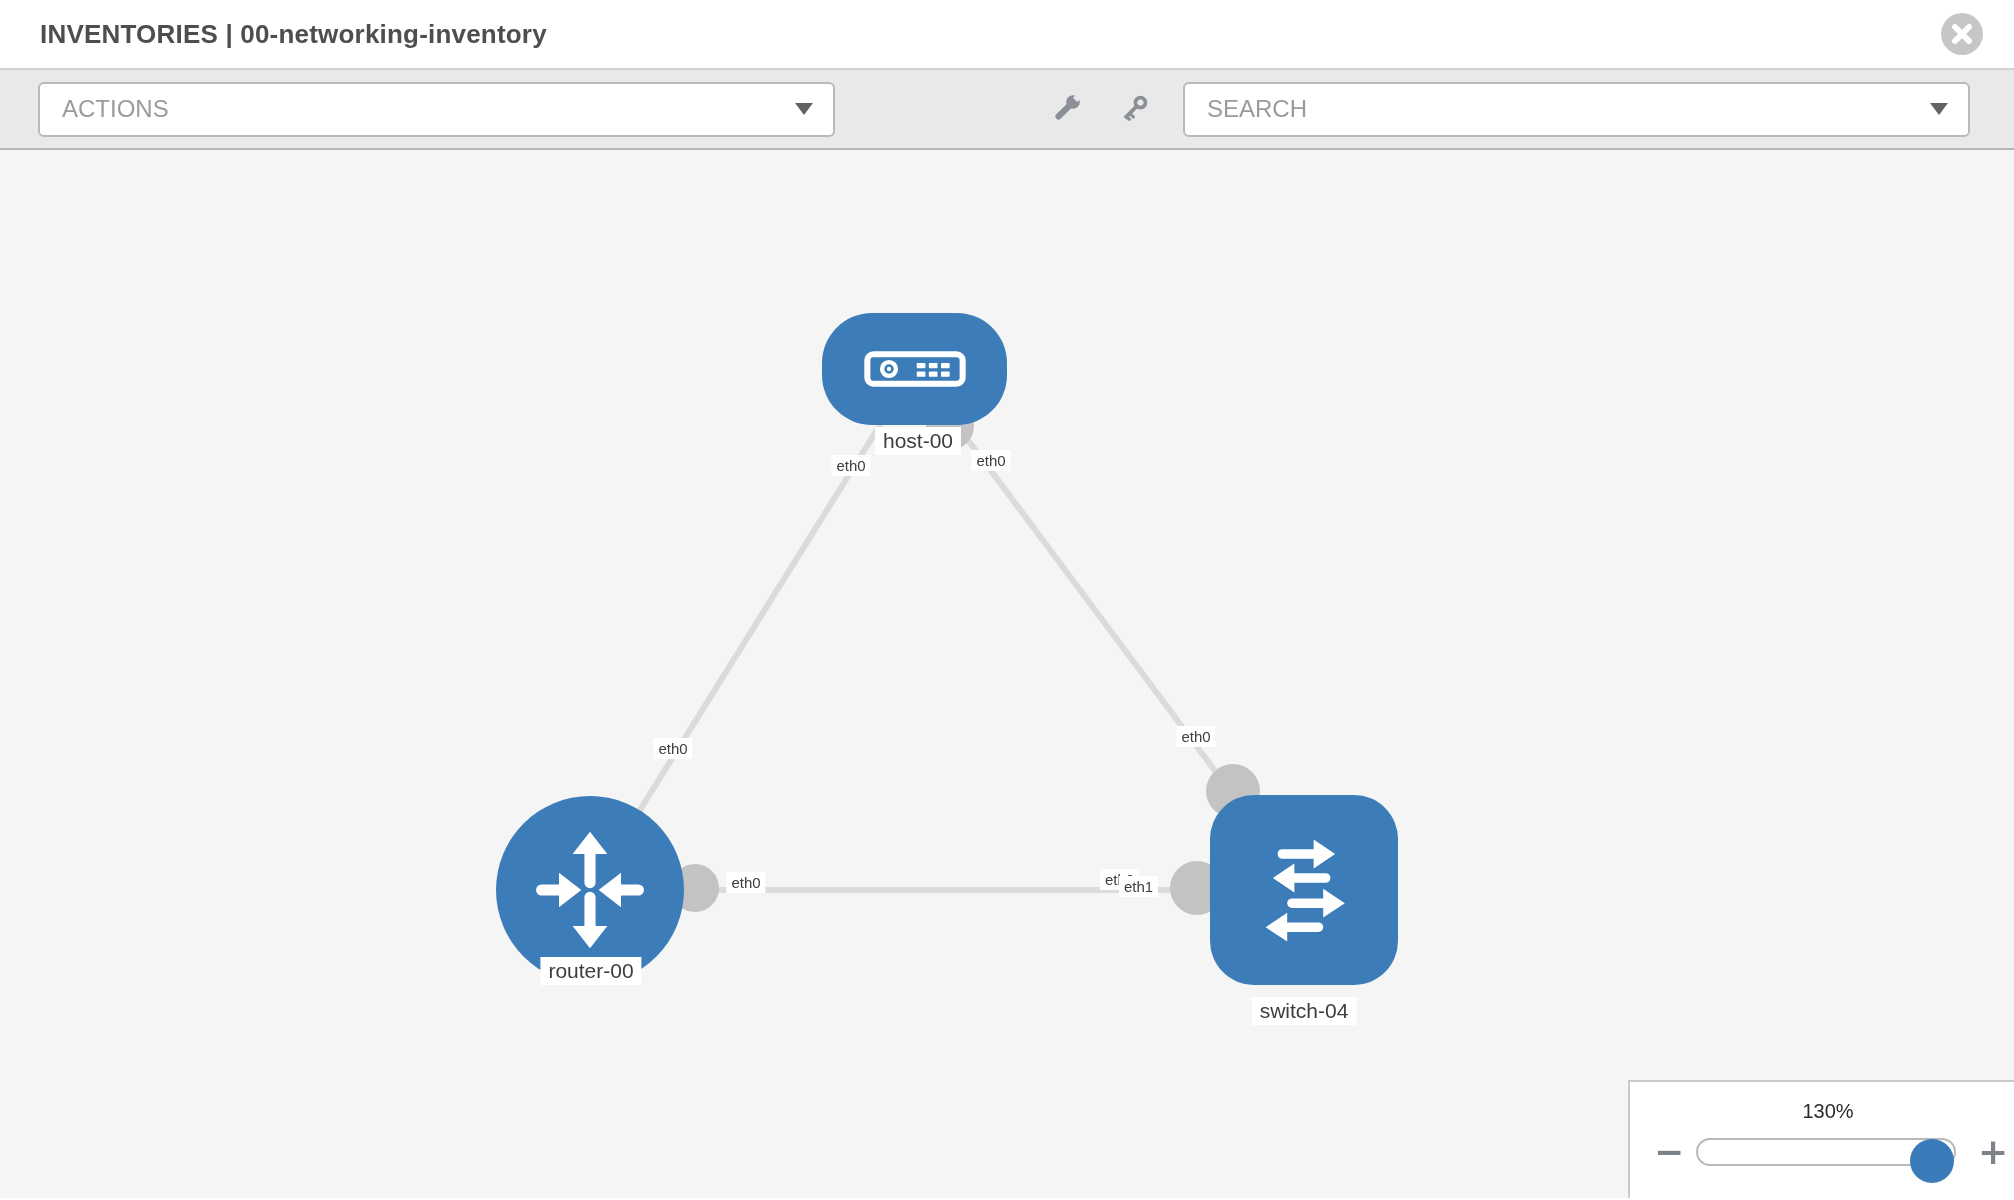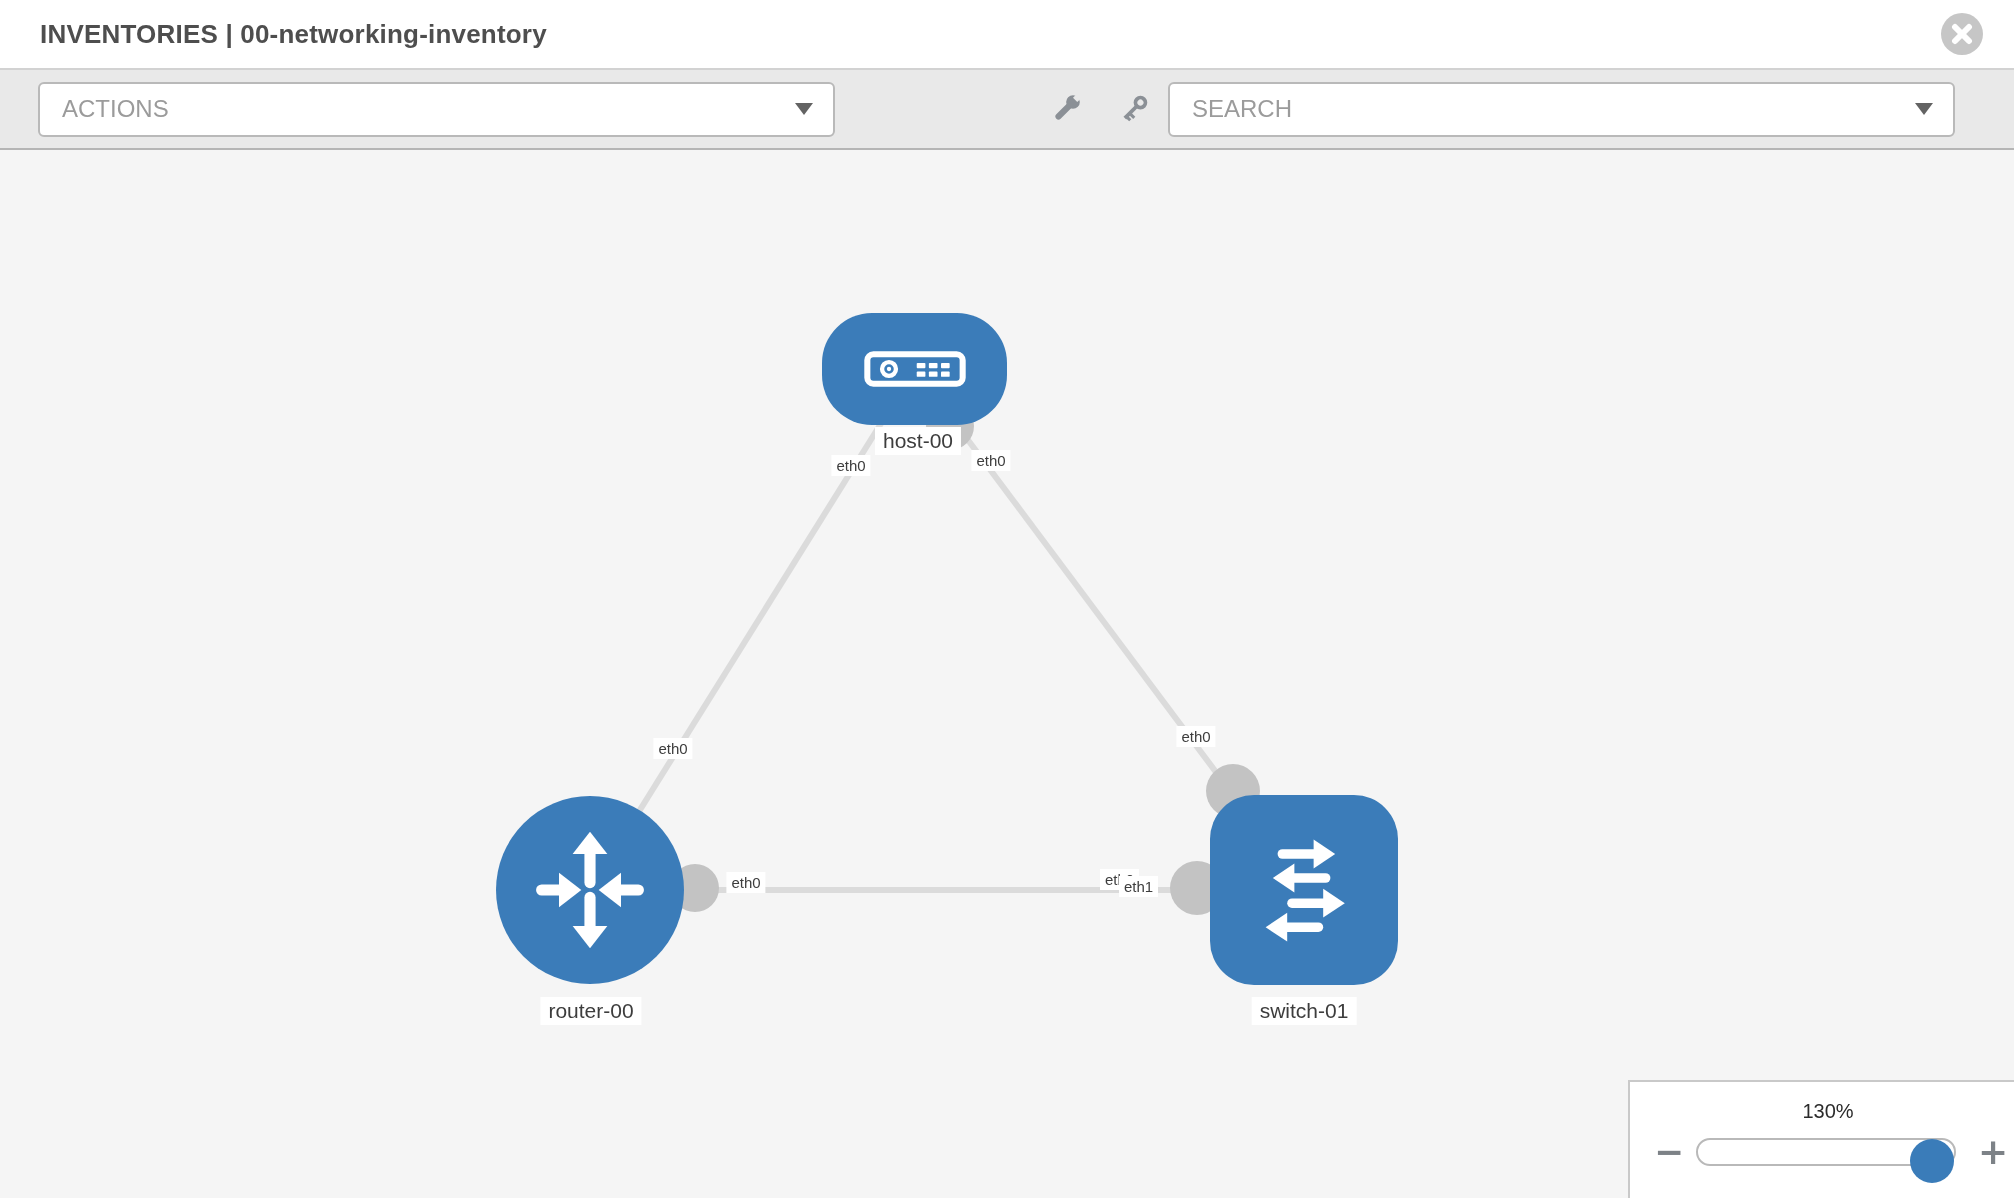--- a/index.html
+++ b/index.html
@@ -18,21 +18,21 @@
 
   
   .toolbar{height:80px; background:#e9e9e9; border-bottom:2px solid #b5b5b5;
     display:flex; align-items:center; padding:0 30px 0 38px;}
   .select{height:55px; background:#fff; border:2px solid #b9b9b9; border-radius:6px;
     display:flex; align-items:center; justify-content:space-between; padding:0 20px 0 22px;}
   .select .ph{font-size:24px; color:#9b9b9b;}
   .caret{width:0; height:0; border-left:9px solid transparent; border-right:9px solid transparent;
     border-top:12px solid #636363;}
   .sel-actions{width:797px;}
-  .sel-search{width:787px; margin-left:14px;}
+  .sel-search{width:787px; margin-left:29px;}
   .tool-icon{width:40px; height:40px; display:flex; align-items:center; justify-content:center;
     color:#8b9096; cursor:pointer;}
   .tool-wrench{margin-left:211px;}
   .tool-key{margin-left:28px;}
 
   
   .canvas{position:relative; width:2014px; height:1048px; background:#f5f5f5; overflow:hidden;}
   .wires{position:absolute; left:0; top:0;}
 
   .node{position:absolute; background:var(--node_fill);
@@ -159,22 +159,22 @@
         <polygon points="24,40 42,28 42,52" stroke="none"></polygon>
         <line x1="40" y1="61" x2="70" y2="61"></line>
         <polygon points="84,61 66,49 66,73" stroke="none"></polygon>
         <line x1="62" y1="81" x2="32" y2="81"></line>
         <polygon points="18,81 36,69 36,93" stroke="none"></polygon>
       </g>
     </svg>
   </div>
 
   <div class="lbl lbl-name" style="left:918px; top:277px;">host-00</div>
-  <div class="lbl lbl-name" style="left:591px; top:847px;">router-00</div>
-  <div class="lbl lbl-name" style="left:1304px; top:847px;">switch-01</div>
+  <div class="lbl lbl-name" style="left:591px; top:807px;">router-00</div>
+  <div class="lbl lbl-name" style="left:1304px; top:847px;">switch-04</div>
 
   <div class="lbl lbl-eth" style="left:851px; top:305px;">eth0</div>
   <div class="lbl lbl-eth" style="left:991px; top:300px;">eth0</div>
   <div class="lbl lbl-eth" style="left:673px; top:588px;">eth0</div>
   <div class="lbl lbl-eth" style="left:1196px; top:576px;">eth0</div>
   <div class="lbl lbl-eth" style="left:746px; top:722px;">eth0</div>
 
   <div class="lbl lbl-eth-abs" style="left:1100px; top:719px; z-index:1;">eth0</div>
   <div class="lbl lbl-eth-abs" style="left:1119px; top:720px; z-index:2;margin-top:6px;">eth1</div>
 

